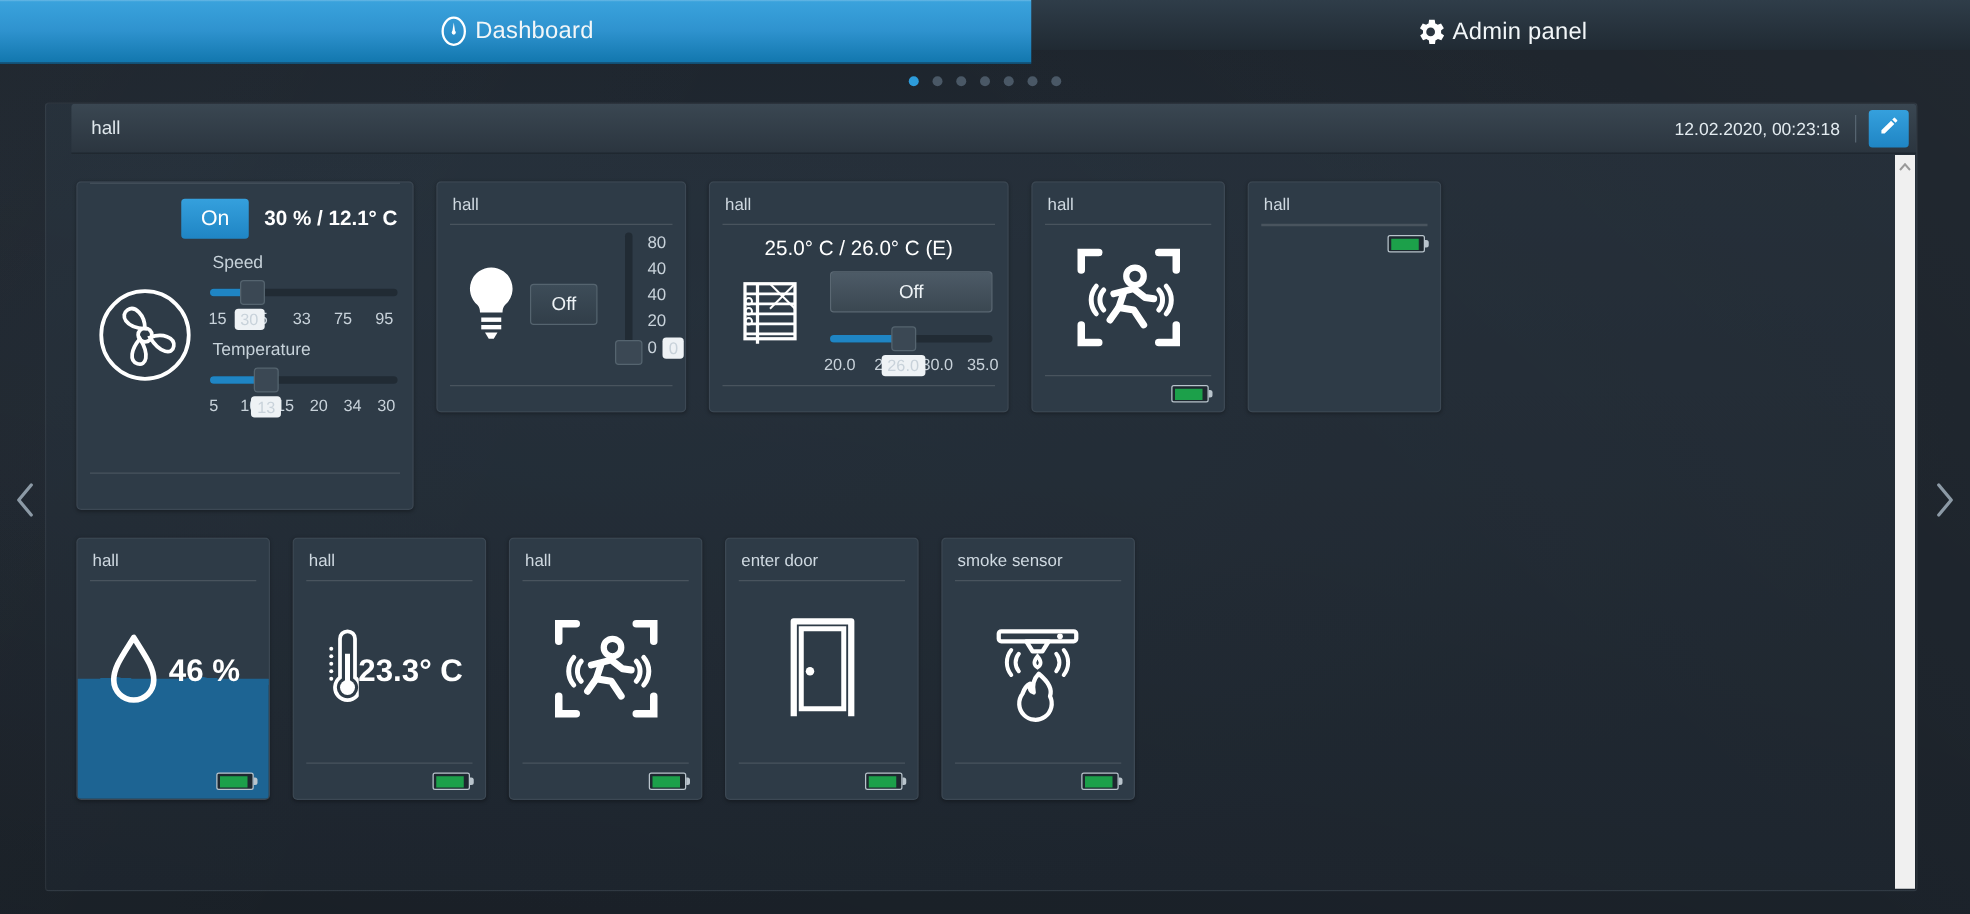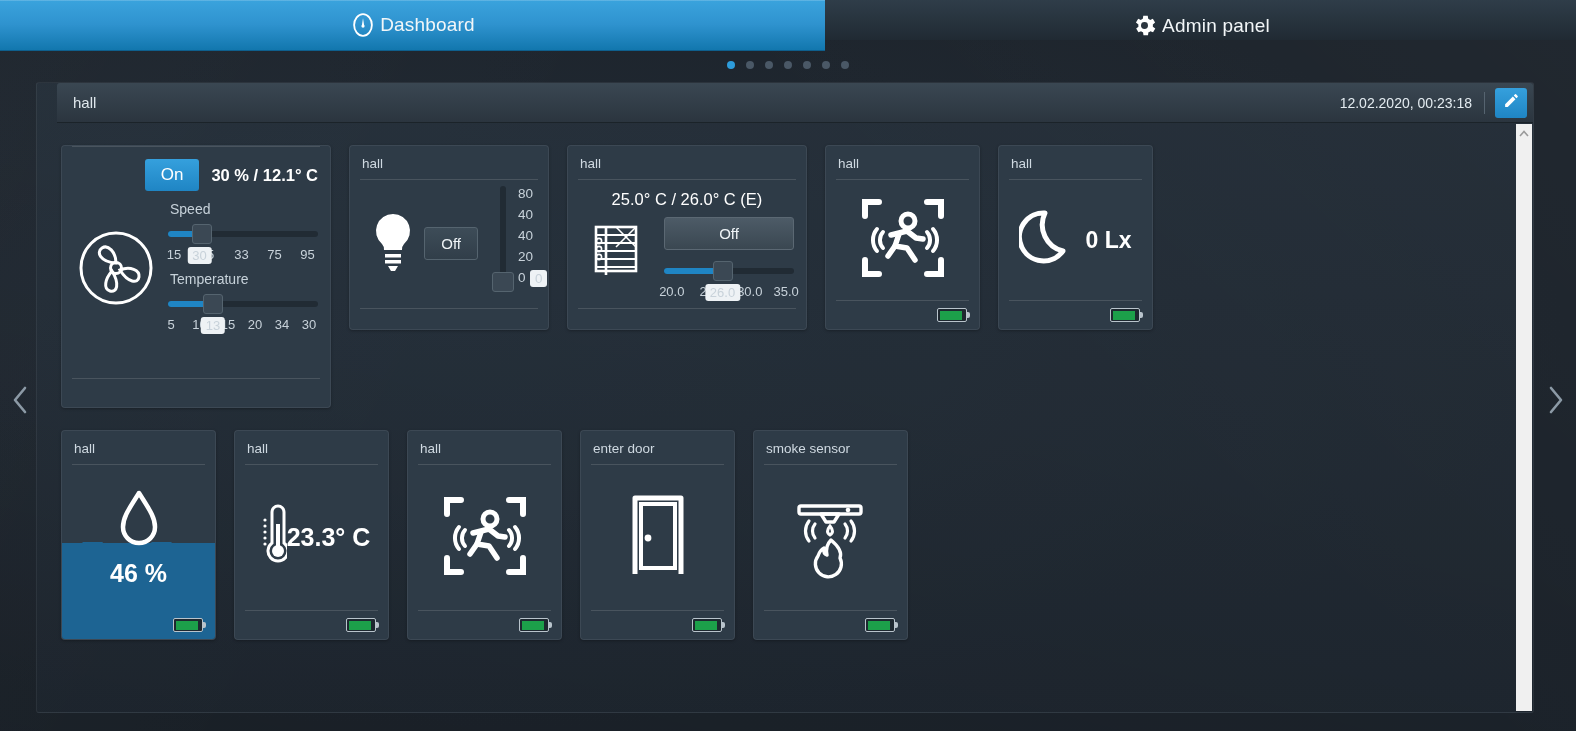--- a/index.html
+++ b/index.html
@@ -178,21 +178,21 @@
   .hum-water {
     position: absolute; left: 0; right: 0; bottom: 0; height: 46%;
     background: #1d6493;
   }
   .hum-water::before {
     content: ""; position: absolute; left: 0; right: 0; top: -5px; height: 10px;
     background: radial-gradient(ellipse 40px 10px at 20% 100%, #1d6493 60%, transparent 61%),
                 radial-gradient(ellipse 40px 10px at 65% 100%, #1d6493 60%, transparent 61%),
                 radial-gradient(ellipse 40px 9px at 105% 100%, #1d6493 60%, transparent 61%);
   }
-  .hum-row { display: flex; align-items: center; justify-content: center; gap: 6px; height: 100%; position: relative; z-index: 2; flex-direction: column; }
+  .hum-row { display: flex; align-items: center; justify-content: center; gap: 6px; height: 100%; position: relative; z-index: 2; }
   .hum-val { color: #fff; font-weight: bold; font-size: 25px; }
   .tmp-row { display: flex; align-items: center; justify-content: center; height: 100%; }
   .tmp-val { color: #fff; font-weight: bold; font-size: 25px; }
   .door-card { width: 155px; height: 210px; }
   .smoke-card { width: 155px; height: 210px; }
 
   
   .scrollbar {
     position: absolute; right: 1px; top: 41px; bottom: 1px; width: 16px;
     background: #f0f0f0;
@@ -440,30 +440,20 @@
         <div class="card-foot">
           <span class="batt">
               <i></i>
             </span>
         </div>
       </div>
 
       <div class="card lux-card">
         <div class="card-title">hall</div>
         <div class="card-hr"></div>
-        <div class="card-body">
-          <div class="lux-row">
-            <span>
-              <svg width="58" height="62" viewBox="0 0 58 62">
-                <path d="M44 44 A24 24 0 1 1 26 6 A27 27 0 0 0 44 44 Z" fill="none" stroke="#ffffff" stroke-width="5" stroke-linejoin="round"></path>
-              </svg>
-            </span>
-            <span class="lux-val">0 Lx</span>
-          </div>
-        </div>
         <div class="card-foot-hr"></div>
         <div class="card-foot">
           <span class="batt">
               <i></i>
             </span>
         </div>
       </div>
     </div>
 
     <div class="row row2">

